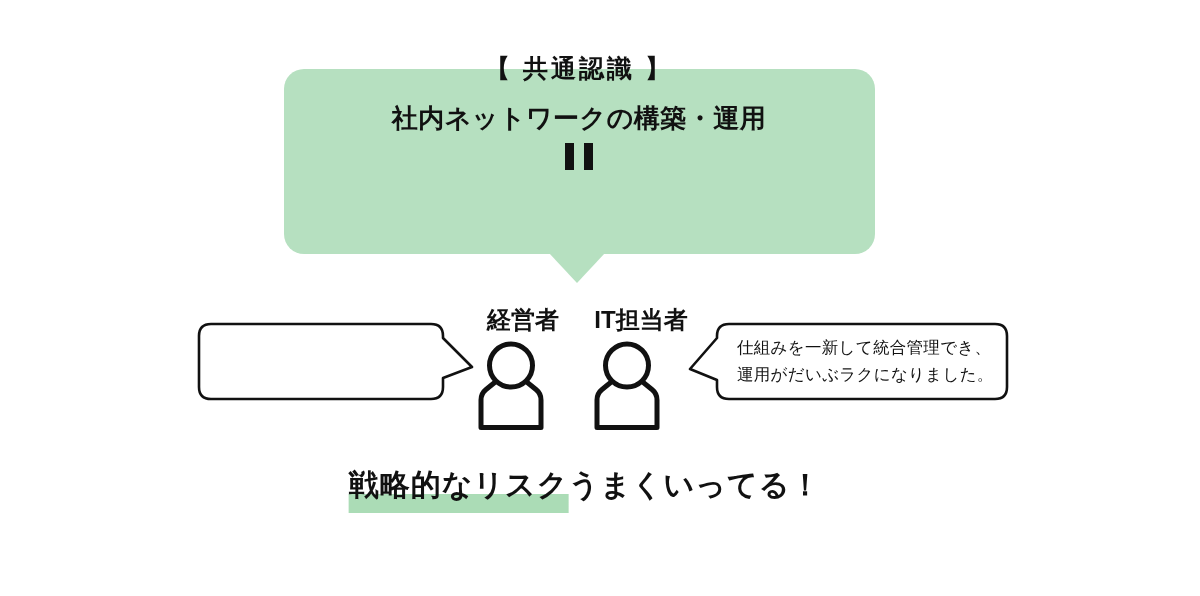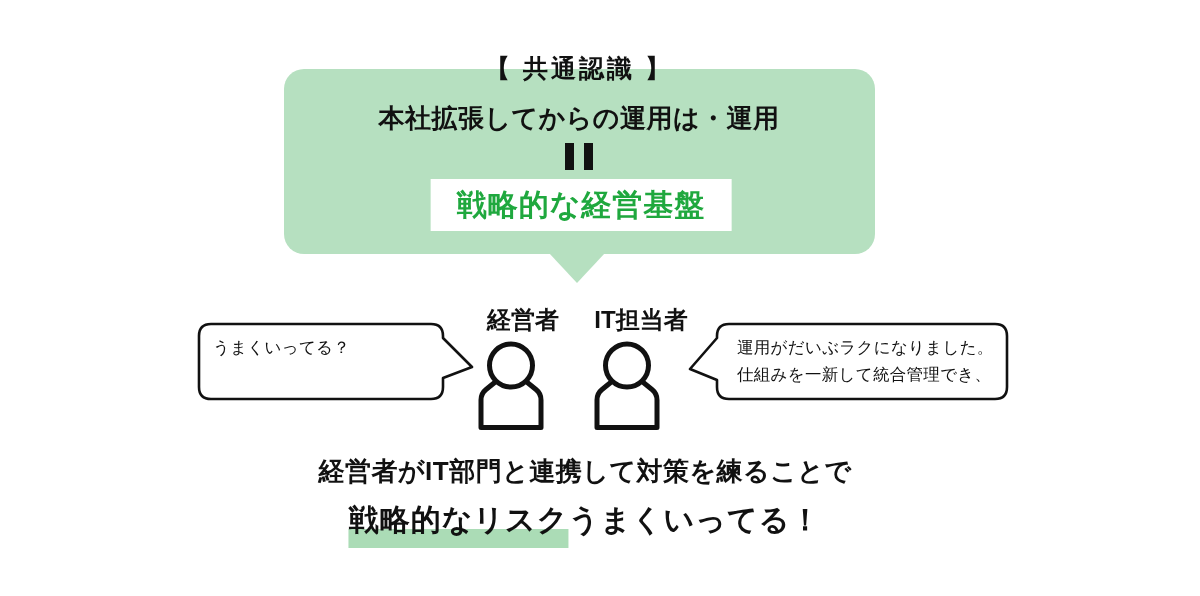--- a/index.html
+++ b/index.html
@@ -75,58 +75,53 @@
   }
 </style>
 </head>
 <body>
 
 <div class="stage">
 
   <div class="abs consensus-panel"></div>
   <div class="abs consensus-tail"></div>
   <h1 class="abs cx nowrap consensus-heading">【 共通認識 】</h1>
-  <div class="abs cx nowrap consensus-topic">本社拡張してからの運用は・運用</div>
+  <div class="abs cx nowrap consensus-topic">社内ネットワークの構築・運用</div>
   <div class="abs cx equals" role="img" aria-label="＝">
     <span class="bar"></span>
     <span class="bar"></span>
-  </div>
-  <div class="abs cx nowrap consensus-conclusion">
-    <span>戦略的な経営基盤</span>
   </div>
 
   <div class="abs cx nowrap person-label label-exec">経営者</div>
   <div class="abs cx nowrap person-label label-it">IT担当者</div>
 
   <svg class="abs person person-exec" viewBox="0 0 76 92">
     <path class="outline" d="M 8 88.5 L 8 61 Q 8 54.5 13 50.5 L 23.5 42 Q 28 38.5 33.8 38.5 L 42.2 38.5 Q 48 38.5 52.5 42 L 63 50.5 Q 68 54.5 68 61 L 68 88.5 Z"></path>
     <circle class="outline" cx="38" cy="26.5" r="21.5"></circle>
   </svg>
   <svg class="abs person person-it" viewBox="0 0 76 92">
     <path class="outline" d="M 8 88.5 L 8 61 Q 8 54.5 13 50.5 L 23.5 42 Q 28 38.5 33.8 38.5 L 42.2 38.5 Q 48 38.5 52.5 42 L 63 50.5 Q 68 54.5 68 61 L 68 88.5 Z"></path>
     <circle class="outline" cx="38" cy="26.5" r="21.5"></circle>
   </svg>
 
   <div class="abs speech speech-left">
     <svg viewBox="0 0 282 84">
       <path class="shape" d="M 15 3 L 235 3 Q 247 3 247 15 L 247 17 L 276 46 L 247 57 L 247 66 Q 247 78 235 78 L 15 78 Q 3 78 3 66 L 3 15 Q 3 3 15 3 Z"></path>
     </svg>
     <div class="speech-text">
-      <div>うまくいってる？</div>
     </div>
   </div>
 
   <div class="abs speech speech-right">
     <svg viewBox="0 0 326 84">
       <path class="shape" d="M 45 3 L 311 3 Q 323 3 323 15 L 323 66 Q 323 78 311 78 L 45 78 Q 33 78 33 66 L 33 59 L 6 48 L 33 17 L 33 15 Q 33 3 45 3 Z"></path>
     </svg>
     <div class="speech-text">
+      <div>仕組みを一新して統合管理でき、</div>
       <div>運用がだいぶラクになりました。</div>
-      <div>仕組みを一新して統合管理でき、</div>
     </div>
   </div>
 
   <div class="abs cx summary">
-    <div class="summary-line1">経営者がIT部門と連携して対策を練ることで</div>
     <div class="summary-line2"><span class="hl">戦略的なリスク</span><span>うまくいってる！</span></div>
   </div>
 
 </div>
 
 </body></html>

